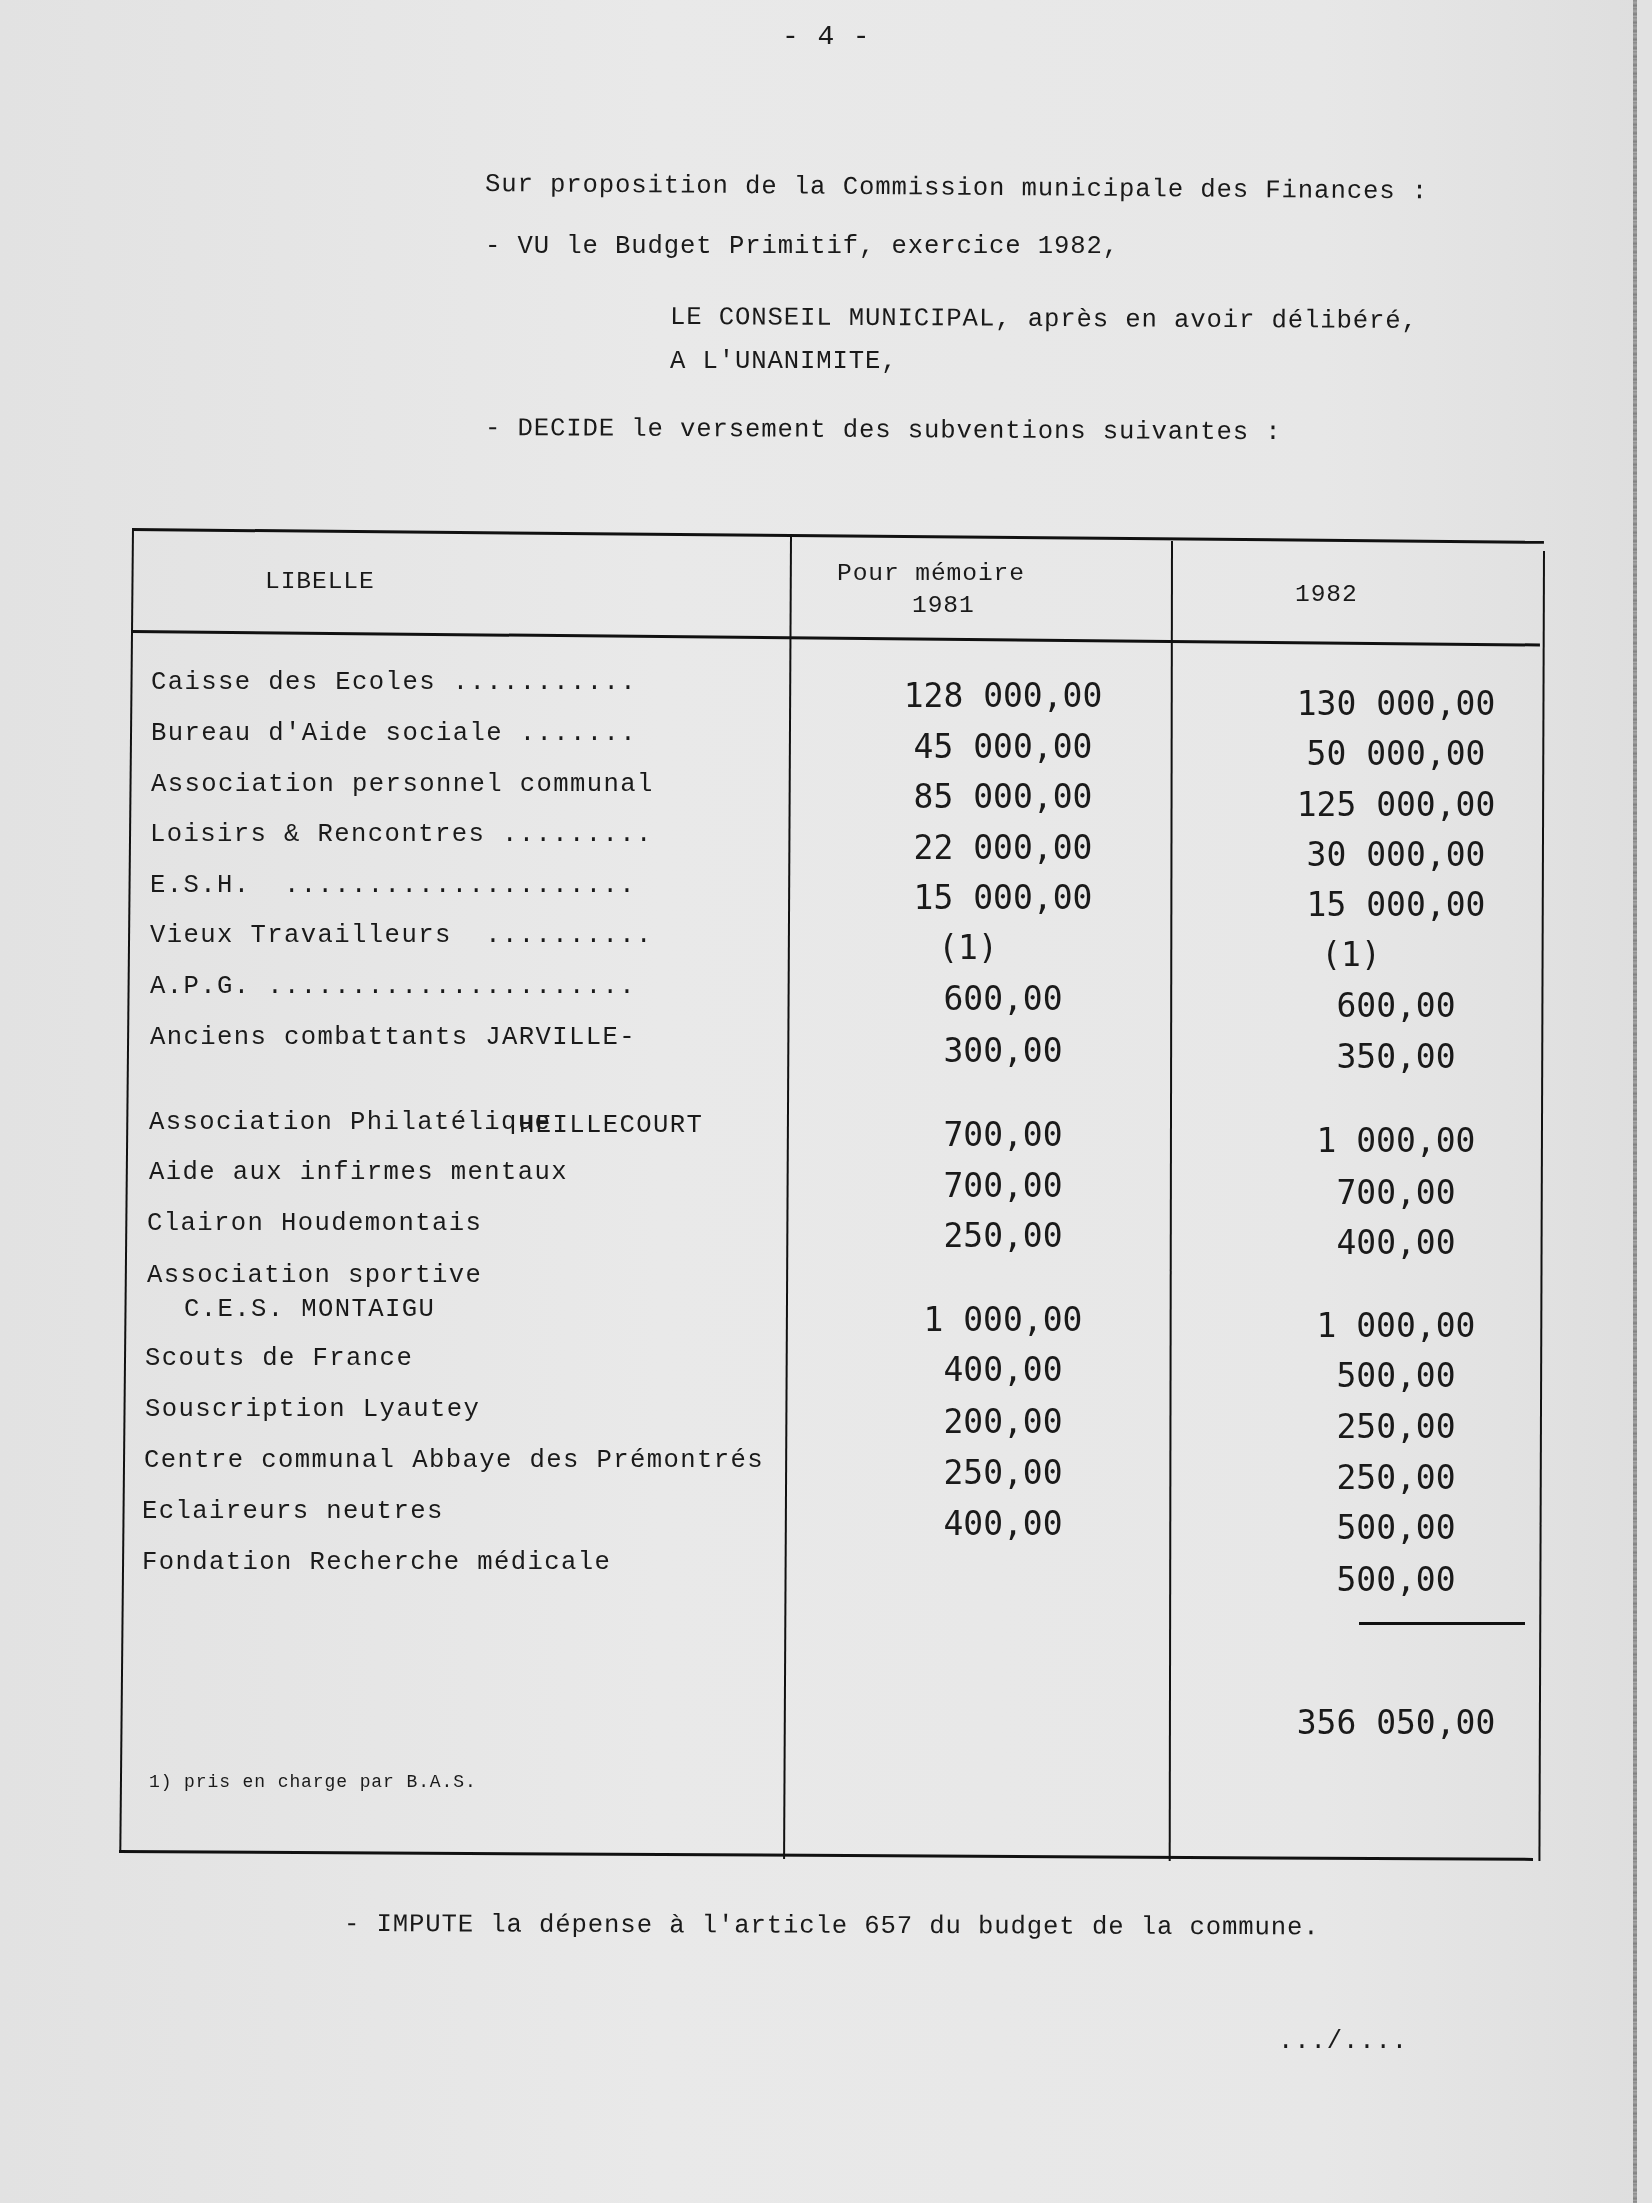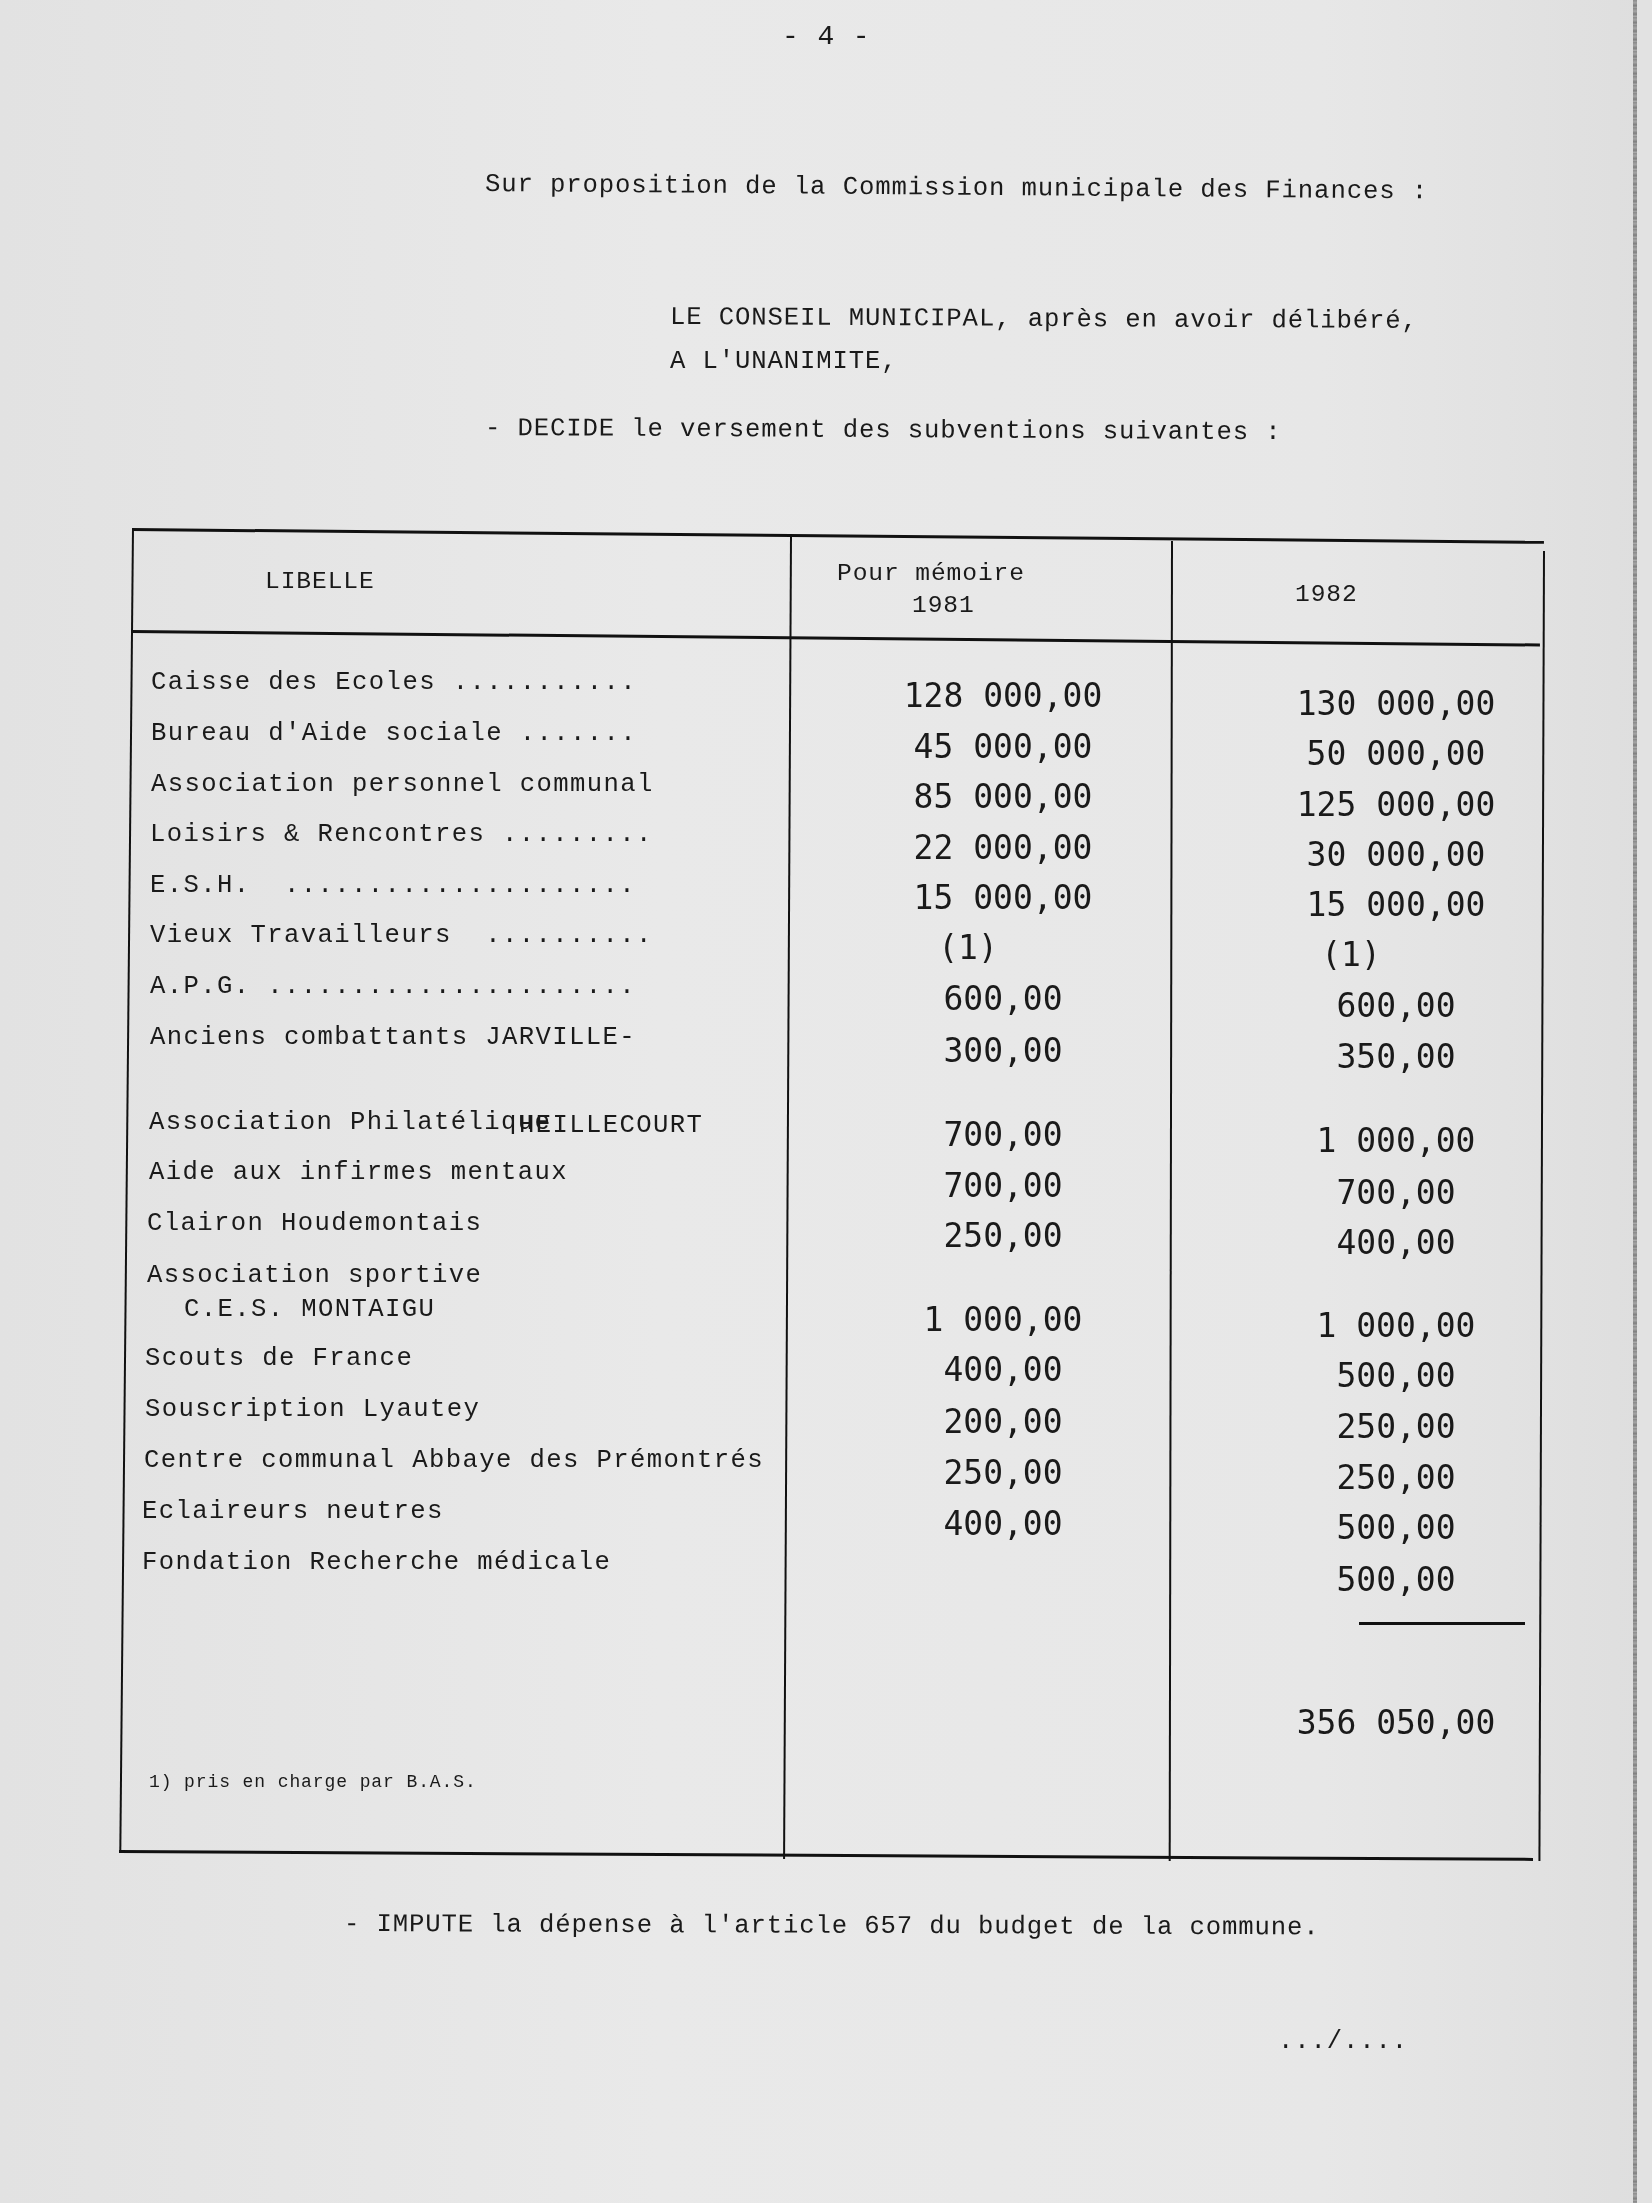--- a/index.html
+++ b/index.html
@@ -80,20 +80,21 @@
 
 <div class="page">
 
   <div class="binding-edge"></div>
   <div class="binding-shade"></div>
 
   <div class="txt page-number">- 4 -</div>
 
 
   <div class="txt intro-1">Sur proposition de la Commission municipale des Finances :</div>
+  <div class="txt intro-2">- VU le Budget Primitif, exercice 1982,</div>
   <div class="txt intro-3">LE CONSEIL MUNICIPAL, après en avoir délibéré,</div>
   <div class="txt intro-4">A L'UNANIMITE,</div>
   <div class="txt intro-5">- DECIDE le versement des subventions suivantes :</div>
 
   <div>
 
     <div class="tbl-line" style="left:132px; top:528px; width:1412px; height:2.8px; transform:rotate(0.52deg); transform-origin:left;"></div>
     <div class="tbl-line" style="left:132px; top:630px; width:1408px; height:2.8px; transform:rotate(0.55deg); transform-origin:left;"></div>
     <div class="tbl-line" style="left:119px; top:1850px; width:1414px; height:2.8px; transform:rotate(0.32deg); transform-origin:left;"></div>
 

